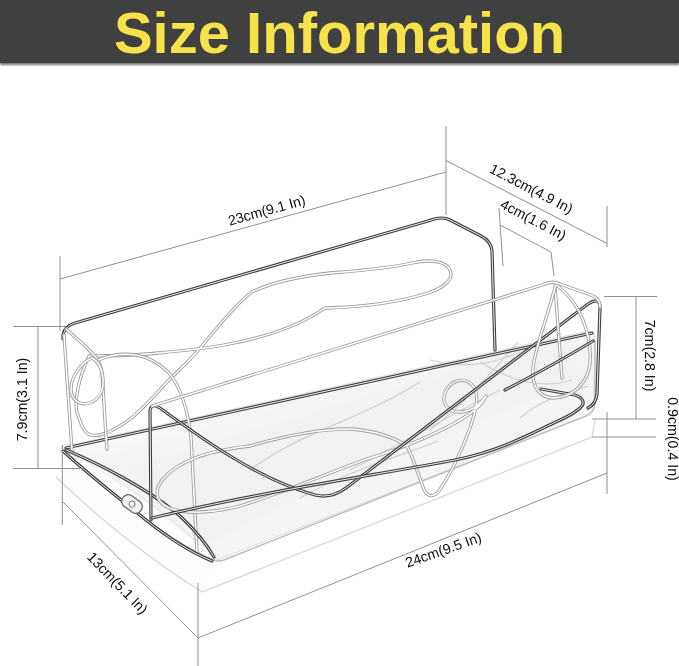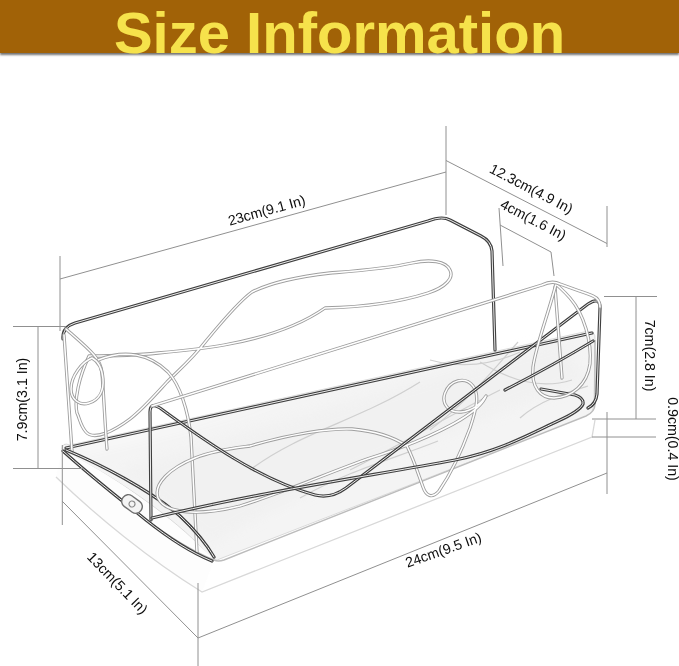--- a/index.html
+++ b/index.html
@@ -1,17 +1,17 @@
 <!DOCTYPE html>
 <html><head>
 <meta charset="utf-8">
 <style>
 html,body{margin:0;padding:0;background:#fff;width:679px;height:666px;overflow:hidden;font-family:"Liberation Sans",sans-serif}
 #page{position:relative;width:679px;height:666px}
-#hdr{position:absolute;left:0;top:0;width:679px;height:53px;background:#a16207;box-shadow:0 1.5px 2px rgba(0,0,0,0.55)}
+#hdr{position:absolute;left:0;top:0;width:679px;height:63px;background:#404040;box-shadow:0 1.5px 2px rgba(0,0,0,0.55)}
 #hdr span{display:block;text-align:center;line-height:66px;font-weight:bold;font-size:58px;color:#f6e24b}
 svg{position:absolute;left:0;top:0}
 .dim{stroke:#909090;stroke-width:1;fill:none}
 .lbl{font-size:14.2px;fill:#0d0d0d}
 .wo{stroke:#9e9e9e;stroke-width:3.3;fill:none;stroke-linecap:round;stroke-linejoin:round}
 .wi{stroke:#ffffff;stroke-width:1.5;fill:none;stroke-linecap:round;stroke-linejoin:round}
 .ko{stroke:#3f3f3f;stroke-width:3.2;fill:none;stroke-linecap:round;stroke-linejoin:round}
 .ki{stroke:#ededed;stroke-width:1;fill:none;stroke-linecap:round;stroke-linejoin:round}
 .vein{stroke:#cfcfcf;stroke-width:1.2;fill:none}
 </style>

